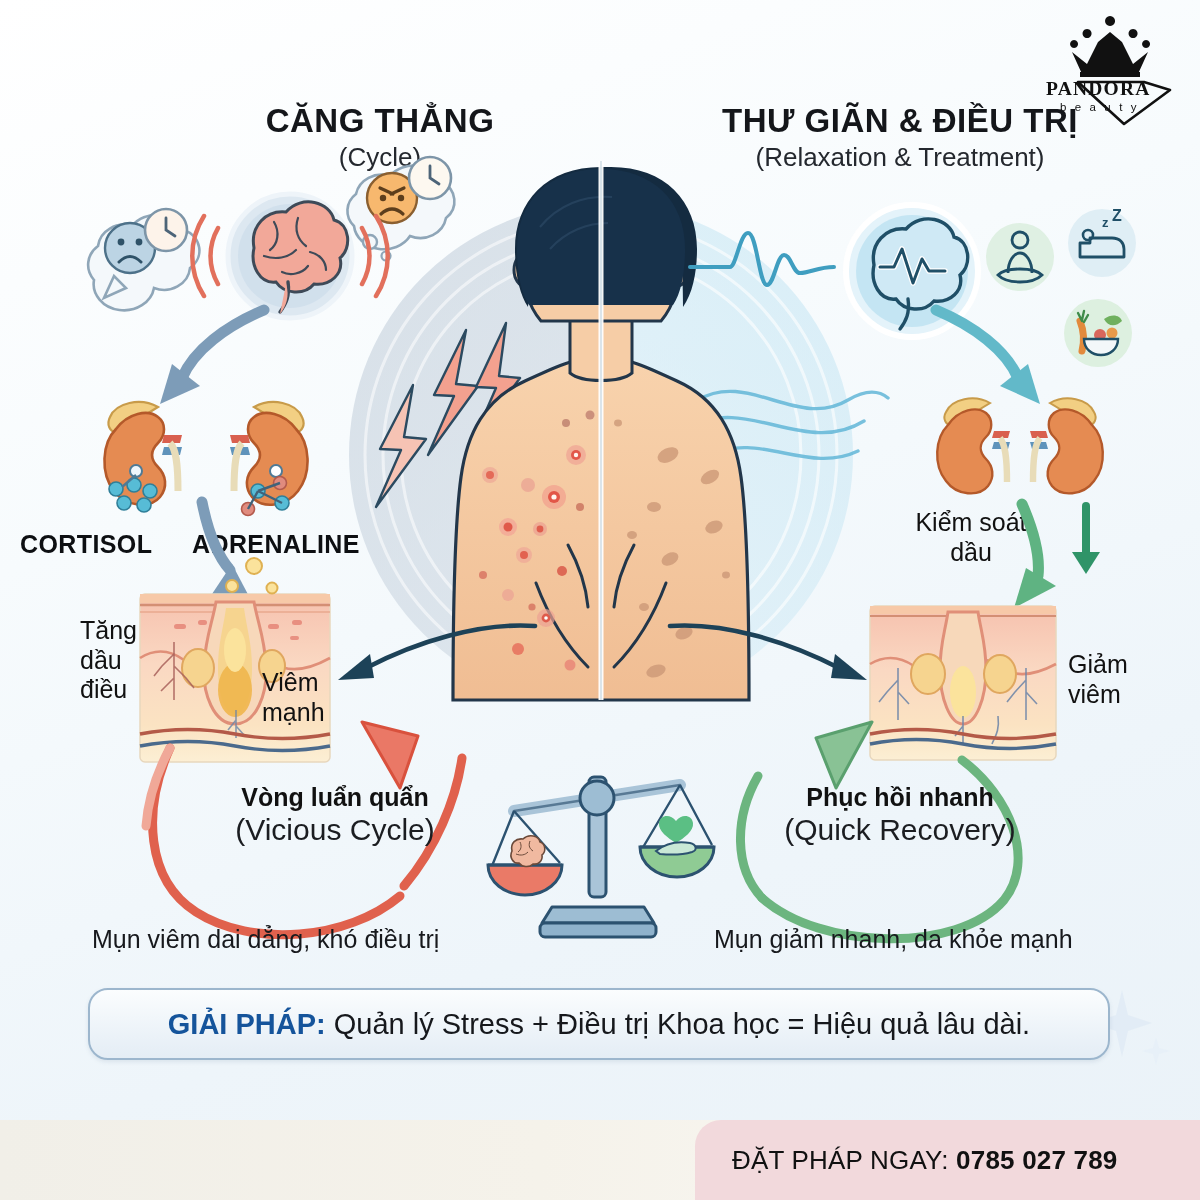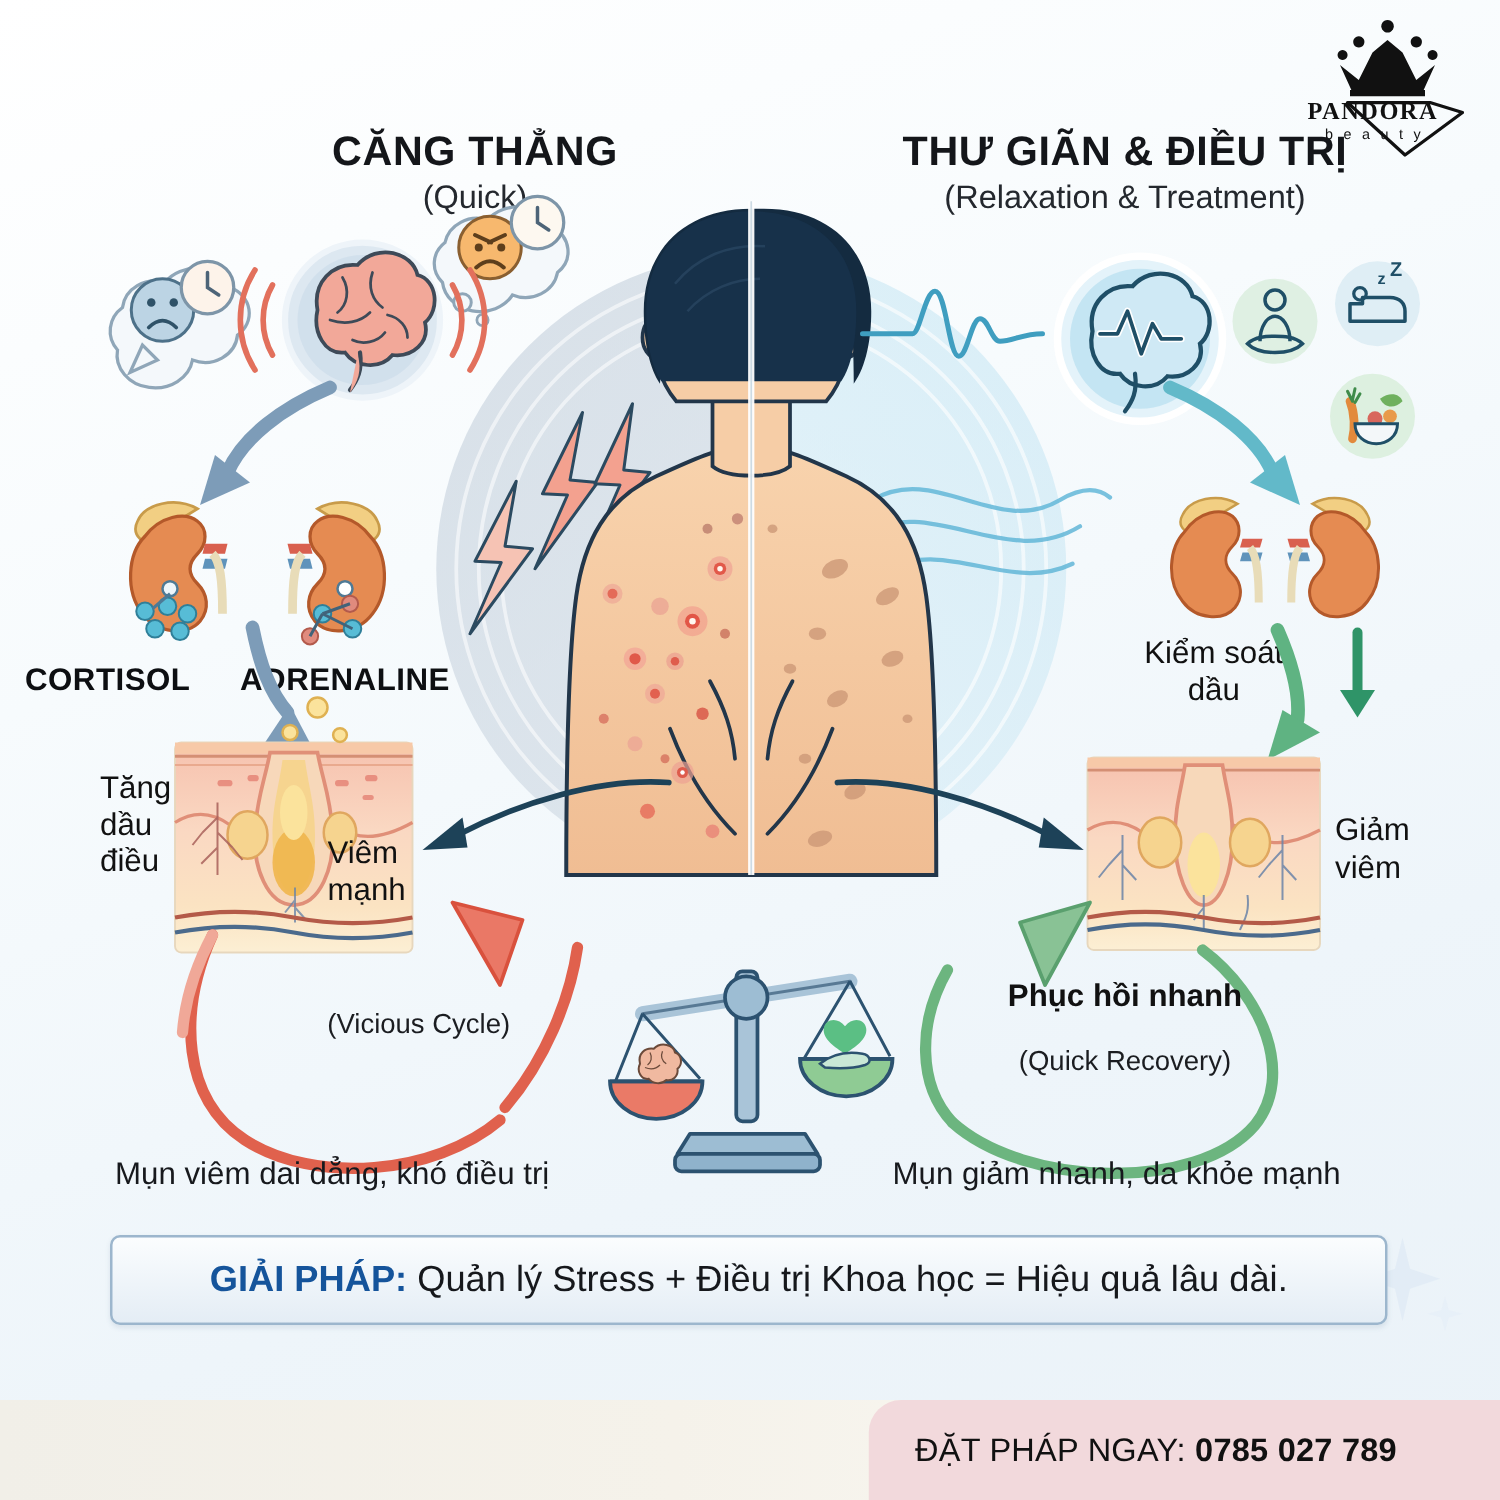--- a/index.html
+++ b/index.html
@@ -11,24 +11,24 @@
   .hdr{text-align:center;}
   .hdr .main{font-size:33px;font-weight:bold;color:#14161a;letter-spacing:.5px;line-height:1.05;}
   .hdr .sub{font-size:26px;color:#24282e;line-height:1.2;margin-top:3px;}
   
   .logo-wrap{width:160px;height:115px;}
   
   .lbl{font-size:25px;color:#111;line-height:1.18;}
   .hormone{font-size:25px;font-weight:bold;color:#0d0f12;letter-spacing:.4px;}
   .cyc-ttl{text-align:center;line-height:1.2;}
   .cyc-ttl .t1{font-size:25px;font-weight:bold;color:#111;}
-  .cyc-ttl .t2{font-size:22px;color:#1b1d21;margin-top:24px;}
+  .cyc-ttl .t2{font-size:30px;color:#1b1d21;}
   .foot-line{font-size:25px;color:#17191d;}
   
-  #solution{left:88px;top:988px;width:1018px;height:68px;border:2px solid #9cb6cd;border-radius:8px;
+  #solution{left:88px;top:988px;width:1018px;height:68px;border:2px solid #9cb6cd;border-radius:20px;
      background:linear-gradient(180deg,#fbfdfe 0%,#eef4f9 55%,#e4edf5 100%);
      display:flex;align-items:center;justify-content:center;box-shadow:0 2px 4px rgba(80,110,140,.13);}
   #solution .txt{font-size:29px;color:#16181c;white-space:nowrap;}
   #solution .key{color:#15549b;font-weight:bold;}
   
   #footer{left:0;top:1120px;width:1200px;height:80px;background:linear-gradient(90deg,#f1efe8 0%,#f5f2ea 45%,#fbfaf6 100%);}
   #addr{left:56px;top:1143px;font-size:21px;font-weight:bold;color:#131519;letter-spacing:.2px;}
   #cta-panel{left:695px;top:1120px;width:505px;height:80px;background:#f2d9dc;border-top-left-radius:26px;}
   #cta-text{left:732px;top:1145px;font-size:26px;color:#111;letter-spacing:.2px;}
   #cta-text b{font-weight:bold;}
@@ -58,21 +58,21 @@
       </g>
 
       <path d="M46 70 L112 70 L138 78 L92 112 Z" fill="none" stroke="#111" stroke-width="2.6" stroke-linejoin="round"></path>
       <text x="14" y="83" font-family="'Liberation Serif',serif" font-size="19.5" font-weight="bold" fill="#111" letter-spacing="1.2">PANDORA</text>
       <text x="28" y="99" font-family="'Liberation Sans',sans-serif" font-size="11.5" fill="#111" letter-spacing="2.6">b e a u t y</text>
     </svg>
   </div>
 
   <div class="abs hdr" style="left:140px;top:104px;width:480px;">
     <div class="main">CĂNG THẲNG</div>
-    <div class="sub">(Quick)</div>
+    <div class="sub">(Cycle)</div>
   </div>
   <div class="abs hdr" style="left:660px;top:104px;width:480px;">
     <div class="main">THƯ GIÃN &amp; ĐIỀU TRỊ</div>
     <div class="sub">(Relaxation &amp; Treatment)</div>
   </div>
 
   <svg class="abs" style="left:318px;top:155px;" width="566" height="545">
     <defs>
       <linearGradient id="haloL" x1="0" y1="0" x2="1" y2="1">
         <stop offset="0" stop-color="#c3cfdb"></stop>
@@ -475,20 +475,21 @@
     <div>viêm</div>
   </div>
 
   <svg class="abs" style="left:132px;top:700px;" width="420" height="240">
     <path d="M38 48 C10 110 14 180 64 212 C120 248 216 240 268 196" fill="none" stroke="#e0614d" stroke-width="9" stroke-linecap="round"></path>
     <path d="M38 48 C24 74 16 100 14 126" fill="none" stroke="#f0a898" stroke-width="9" stroke-linecap="round"></path>
     <path d="M330 58 C324 100 304 148 272 186" fill="none" stroke="#e0614d" stroke-width="9" stroke-linecap="round"></path>
     <path d="M230 22 L286 36 L268 88 Z" fill="#ea7866" stroke="#d9513d" stroke-width="3" stroke-linejoin="round"></path>
   </svg>
   <div class="abs cyc-ttl" style="left:195px;top:782px;width:280px;">
+    <div class="t1">Vòng luẩn quẩn</div>
     <div class="t2">(Vicious Cycle)</div>
   </div>
 
   <svg class="abs" style="left:700px;top:700px;" width="400" height="240">
     <path d="M262 60 C310 96 336 160 304 200 C258 254 120 250 62 198" fill="none" stroke="#6cb57f" stroke-width="9" stroke-linecap="round"></path>
     <path d="M62 198 C34 168 34 118 58 76" fill="none" stroke="#6cb57f" stroke-width="9" stroke-linecap="round"></path>
     <path d="M172 22 L116 38 L136 88 Z" fill="#89c295" stroke="#5aa06e" stroke-width="3" stroke-linejoin="round"></path>
   </svg>
   <div class="abs cyc-ttl" style="left:760px;top:782px;width:280px;">
     <div class="t1">Phục hồi nhanh</div>

